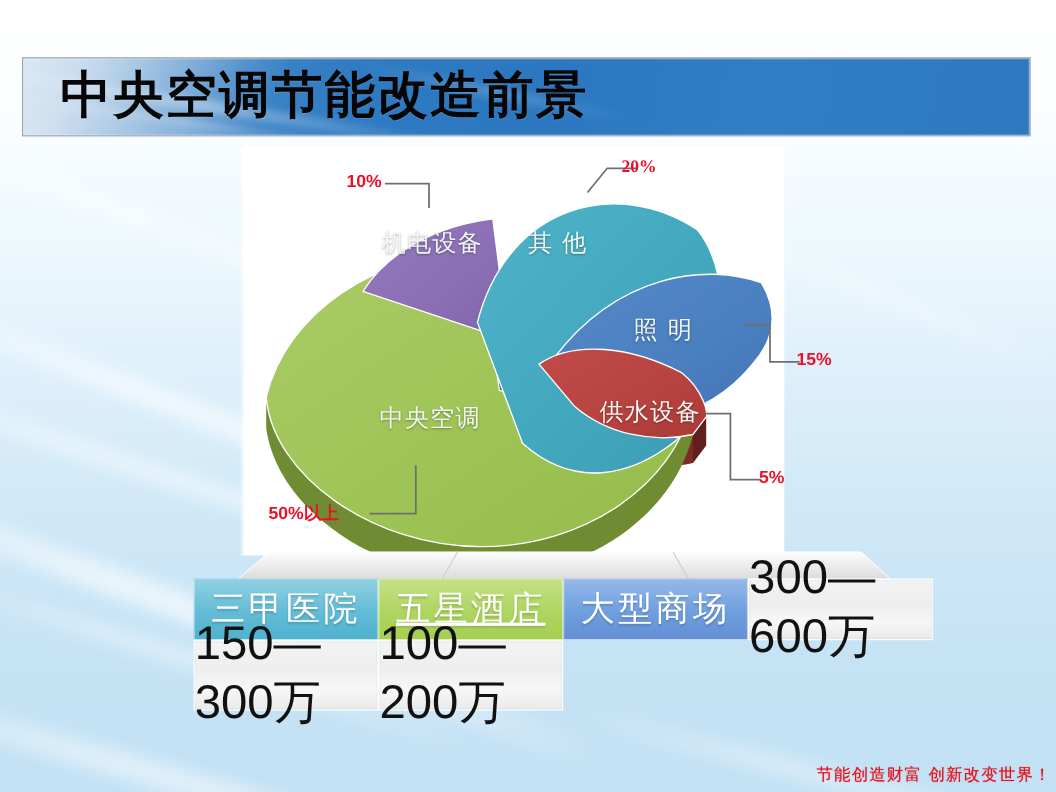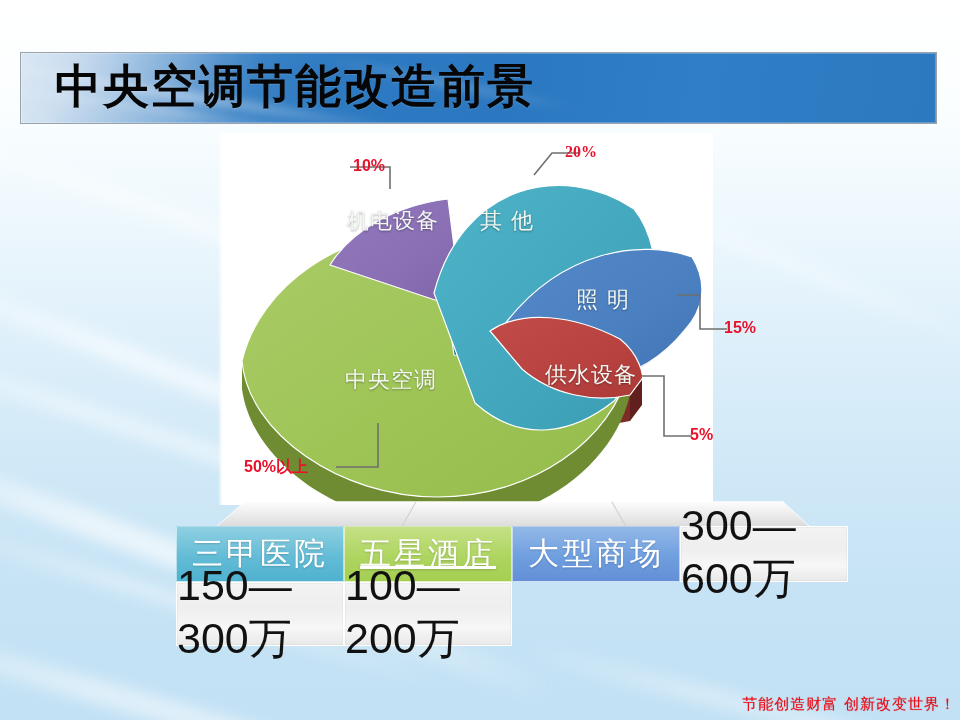--- a/index.html
+++ b/index.html
@@ -210,21 +210,21 @@
       </g>
     </svg>
 
     <div class="slice-label" style="left:125px;top:73px;text-align:center;">机电设备</div>
     <div class="slice-label" style="left:258px;top:73px;">其 他</div>
     <div class="slice-label" style="left:354px;top:152px;">照 明</div>
     <div class="slice-label" style="left:323px;top:227px;">供水设备</div>
     <div class="slice-label" style="left:123px;top:232px;">中央空调</div>
 
     <div class="pct-label" style="left:343px;top:10px;font-family:Liberation Serif, serif;">20%</div>
-    <div class="pct-label" style="left:93px;top:24px;margin-left:38px;">10%</div>
+    <div class="pct-label" style="left:93px;top:24px;">10%</div>
     <div class="pct-label" style="left:502px;top:186px;">15%</div>
     <div class="pct-label" style="left:468px;top:293px;">5%</div>
     <div class="pct-label" style="left:22px;top:324px;">50%以上</div>
   </div>
 
   <div id="table-wrap">
     <svg id="table-top" width="700" height="34" viewBox="0 0 700 34">
       <defs>
         <linearGradient id="topFace" x1="0" y1="0" x2="0" y2="1">
           <stop offset="0%" stop-color="#fdfdfd"></stop>

